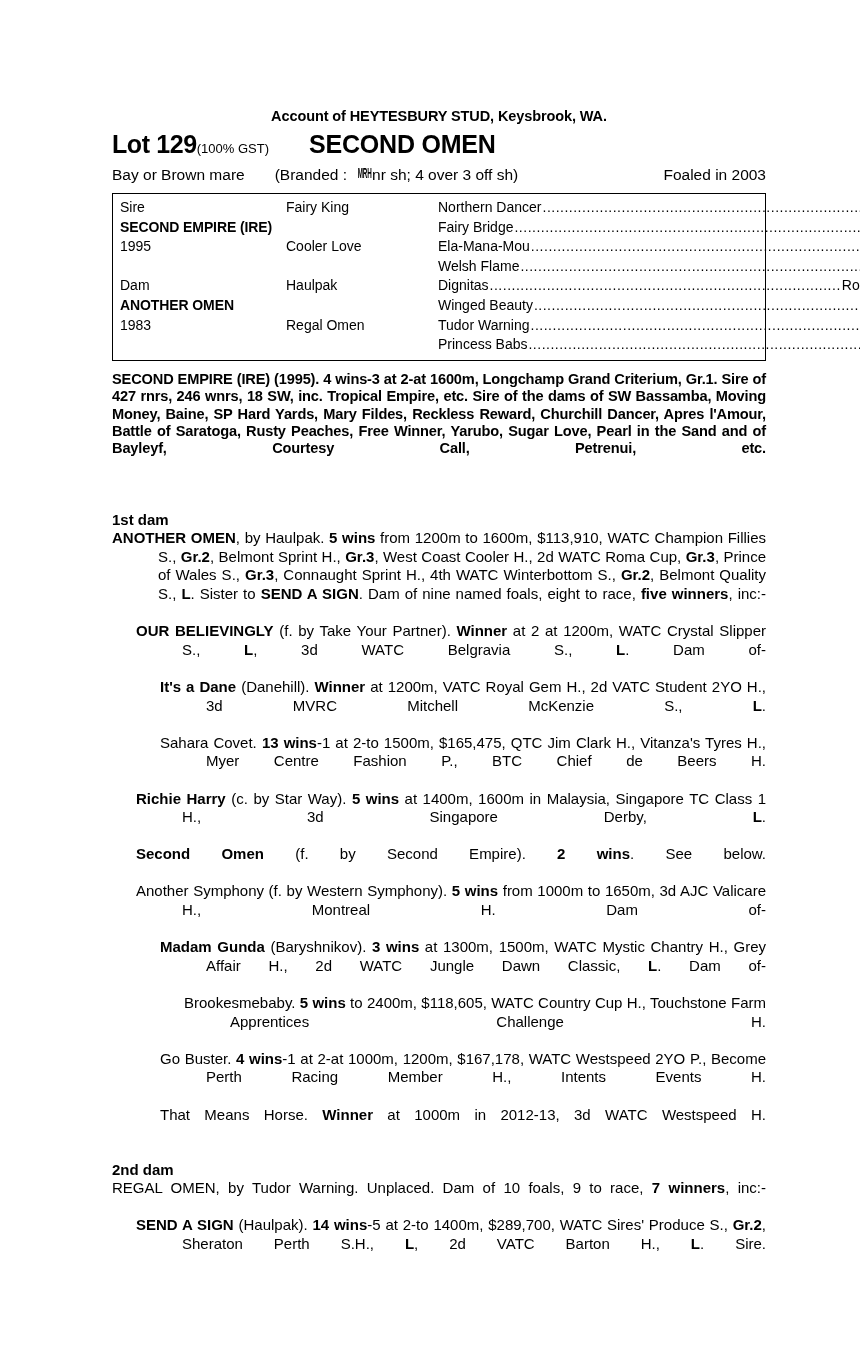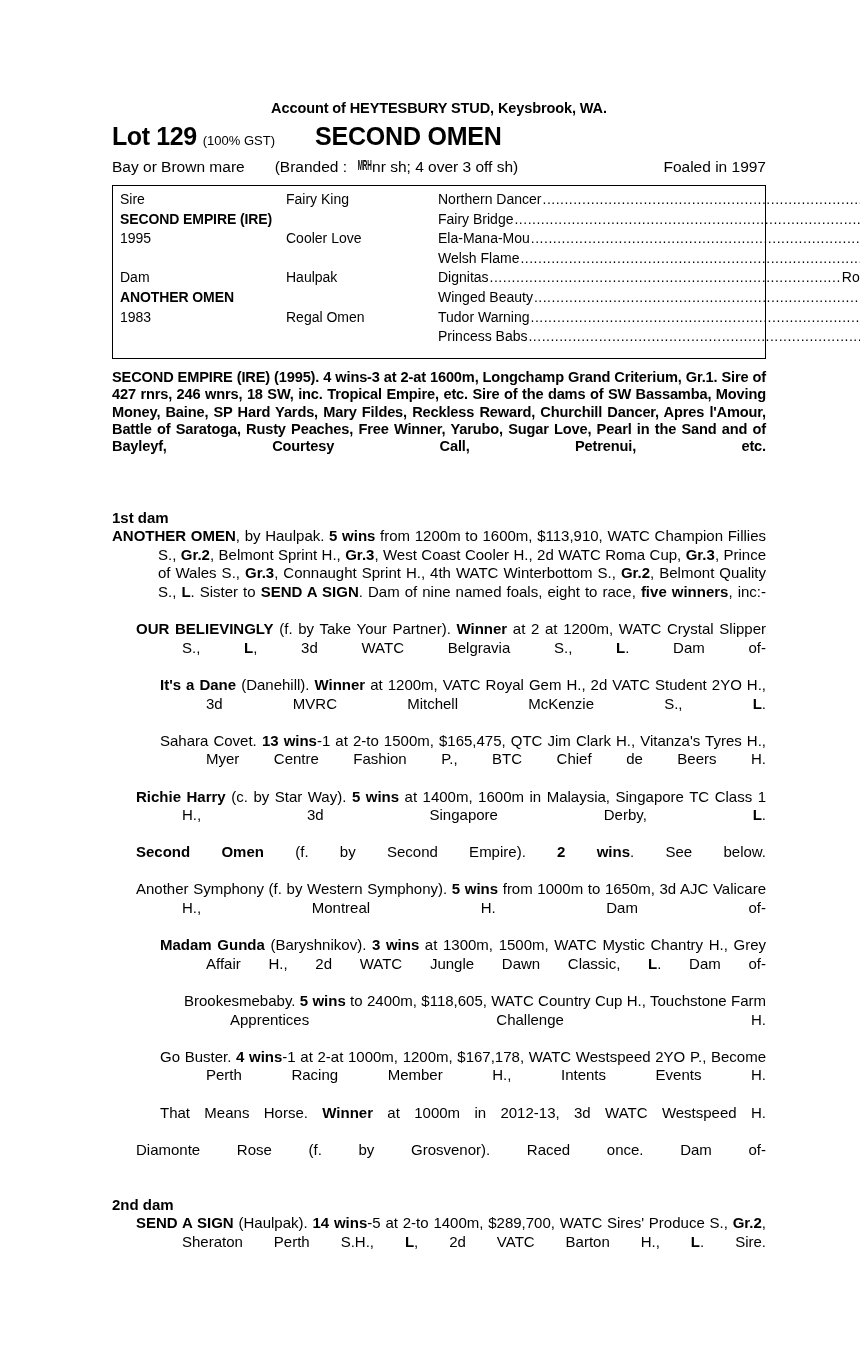--- a/index.html
+++ b/index.html
@@ -11,21 +11,21 @@
     width: 860px;
     height: 1356px;
     font-family: "Liberation Sans", sans-serif;
     color: #000000;
     position: relative;
     overflow: hidden;
   }
   .page {
     position: absolute;
     left: 112px;
-    top: 8px;
+    top: 16px;
     width: 654px;
   }
 
   
   .account {
     text-align: center;
     font-weight: bold;
     font-size: 14.5px;
     letter-spacing: -0.1px;
     margin-top: 92px;
@@ -36,21 +36,21 @@
     align-items: baseline;
     margin-top: 6px;
   }
   .lot-no {
     font-size: 25px;
     font-weight: bold;
     letter-spacing: -0.4px;
   }
   .gst {
     font-size: 13px;
-    margin-left: 6px;
+    margin-left: 0;
   }
   .horse-name {
     font-size: 25px;
     font-weight: bold;
     letter-spacing: -0.2px;
     margin-left: 40px;
   }
   .descline {
     display: flex;
     align-items: baseline;
@@ -77,21 +77,21 @@
     top: -2px;
   }
   .desc-foaled {
     margin-left: auto;
   }
 
   
   .ped-box {
     border: 1.5px solid #000;
     margin-top: 9px;
-    padding: 4px 7px 11px 7px;
+    padding: 4px 7px 5px 7px;
     font-size: 14px;
   }
   .ped-row {
     display: flex;
     line-height: 19.6px;
     white-space: nowrap;
   }
   .ped-c1 { width: 166px; flex: 0 0 166px; }
   .ped-c2 { width: 152px; flex: 0 0 152px; }
   .ped-c3 { flex: 1 1 auto; display: flex; align-items: baseline; }
@@ -153,21 +153,21 @@
   </div>
 
   <div class="descline">
     <span class="desc-colour">Bay or Brown mare</span>
     <span class="desc-brand">
       <span>(Branded :</span>
       <span style="width:5px;display:inline-block"></span>
       <span class="brand-mark">MRH</span>
       <span>nr sh; 4 over 3 off sh)</span>
     </span>
-    <span class="desc-foaled">Foaled in 1997</span>
+    <span class="desc-foaled">Foaled in 2003</span>
   </div>
 
   <div class="ped-box">
     <div id="ped-rows">
         <div class="ped-row">
           <div class="ped-c1">Sire</div>
           <div class="ped-c2">Fairy King</div>
           <div class="ped-c3">
             <span class="lead-name">Northern Dancer</span>
             <span class="leader">................................................................................</span>
@@ -241,21 +241,21 @@
       <div class="entry lv1"><b>OUR BELIEVINGLY</b><span> (f. by Take Your Partner). </span><b>Winner</b><span> at 2 at 1200m, WATC Crystal Slipper S., </span><b>L</b><span>, 3d WATC Belgravia S., </span><b>L</b><span>. Dam of-</span></div>
       <div class="entry lv2"><b>It's a Dane</b><span> (Danehill). </span><b>Winner</b><span> at 1200m, VATC Royal Gem H., 2d VATC Student 2YO H., 3d MVRC Mitchell McKenzie S., </span><b>L</b><span>.</span></div>
       <div class="entry lv2"><span>Sahara Covet.</span><span> </span><b>13 wins</b><span>-1 at 2-to 1500m, $165,475, QTC Jim Clark H., Vitanza's Tyres H., Myer Centre Fashion P., BTC Chief de Beers H.</span></div>
       <div class="entry lv1"><b>Richie Harry</b><span> (c. by Star Way). </span><b>5 wins</b><span> at 1400m, 1600m in Malaysia, Singapore TC Class 1 H., 3d Singapore Derby, </span><b>L</b><span>.</span></div>
       <div class="entry lv1"><b>Second Omen</b><span> (f. by Second Empire). </span><b>2 wins</b><span>. See below.</span></div>
       <div class="entry lv1"><span>Another Symphony</span><span> (f. by Western Symphony). </span><b>5 wins</b><span> from 1000m to 1650m, 3d AJC Valicare H., Montreal H. Dam of-</span></div>
       <div class="entry lv2"><b>Madam Gunda</b><span> (Baryshnikov). </span><b>3 wins</b><span> at 1300m, 1500m, WATC Mystic Chantry H., Grey Affair H., 2d WATC Jungle Dawn Classic, </span><b>L</b><span>. Dam of-</span></div>
       <div class="entry lv3"><span>Brookesmebaby.</span><span> </span><b>5 wins</b><span> to 2400m, $118,605, WATC Country Cup H., Touchstone Farm Apprentices Challenge H.</span></div>
       <div class="entry lv2"><span>Go Buster.</span><span> </span><b>4 wins</b><span>-1 at 2-at 1000m, 1200m, $167,178, WATC Westspeed 2YO P., Become Perth Racing Member H., Intents Events H.</span></div>
       <div class="entry lv2"><span>That Means Horse.</span><span> </span><b>Winner</b><span> at 1000m in 2012-13, 3d WATC Westspeed H.</span></div>
-      <div class="entry lv1"><span>Diamonte Rose</span><span> (f. by Grosvenor). Raced once. Dam of-</span></div>
     </div>
 
   <div class="sec-head tight">2nd dam</div>
+  <div class="entry lv0h" id="second-dam-main"><span>REGAL OMEN,</span><span> by Tudor Warning. Unplaced. Dam of 10 foals, 9 to race, </span><b>7</b><span> </span><b>winners</b><span>, inc:-</span></div>
   <div id="second-dam-progeny">
       <div class="entry lv1"><b>SEND A SIGN</b><span> (Haulpak). </span><b>14 wins</b><span>-5 at 2-to 1400m, $289,700, WATC Sires' Produce S., </span><b>Gr.2</b><span>, Sheraton Perth S.H., </span><b>L</b><span>, 2d VATC Barton H., </span><b>L</b><span>. Sire.</span></div>
     </div>
 
 </div>
 
 </body></html>

